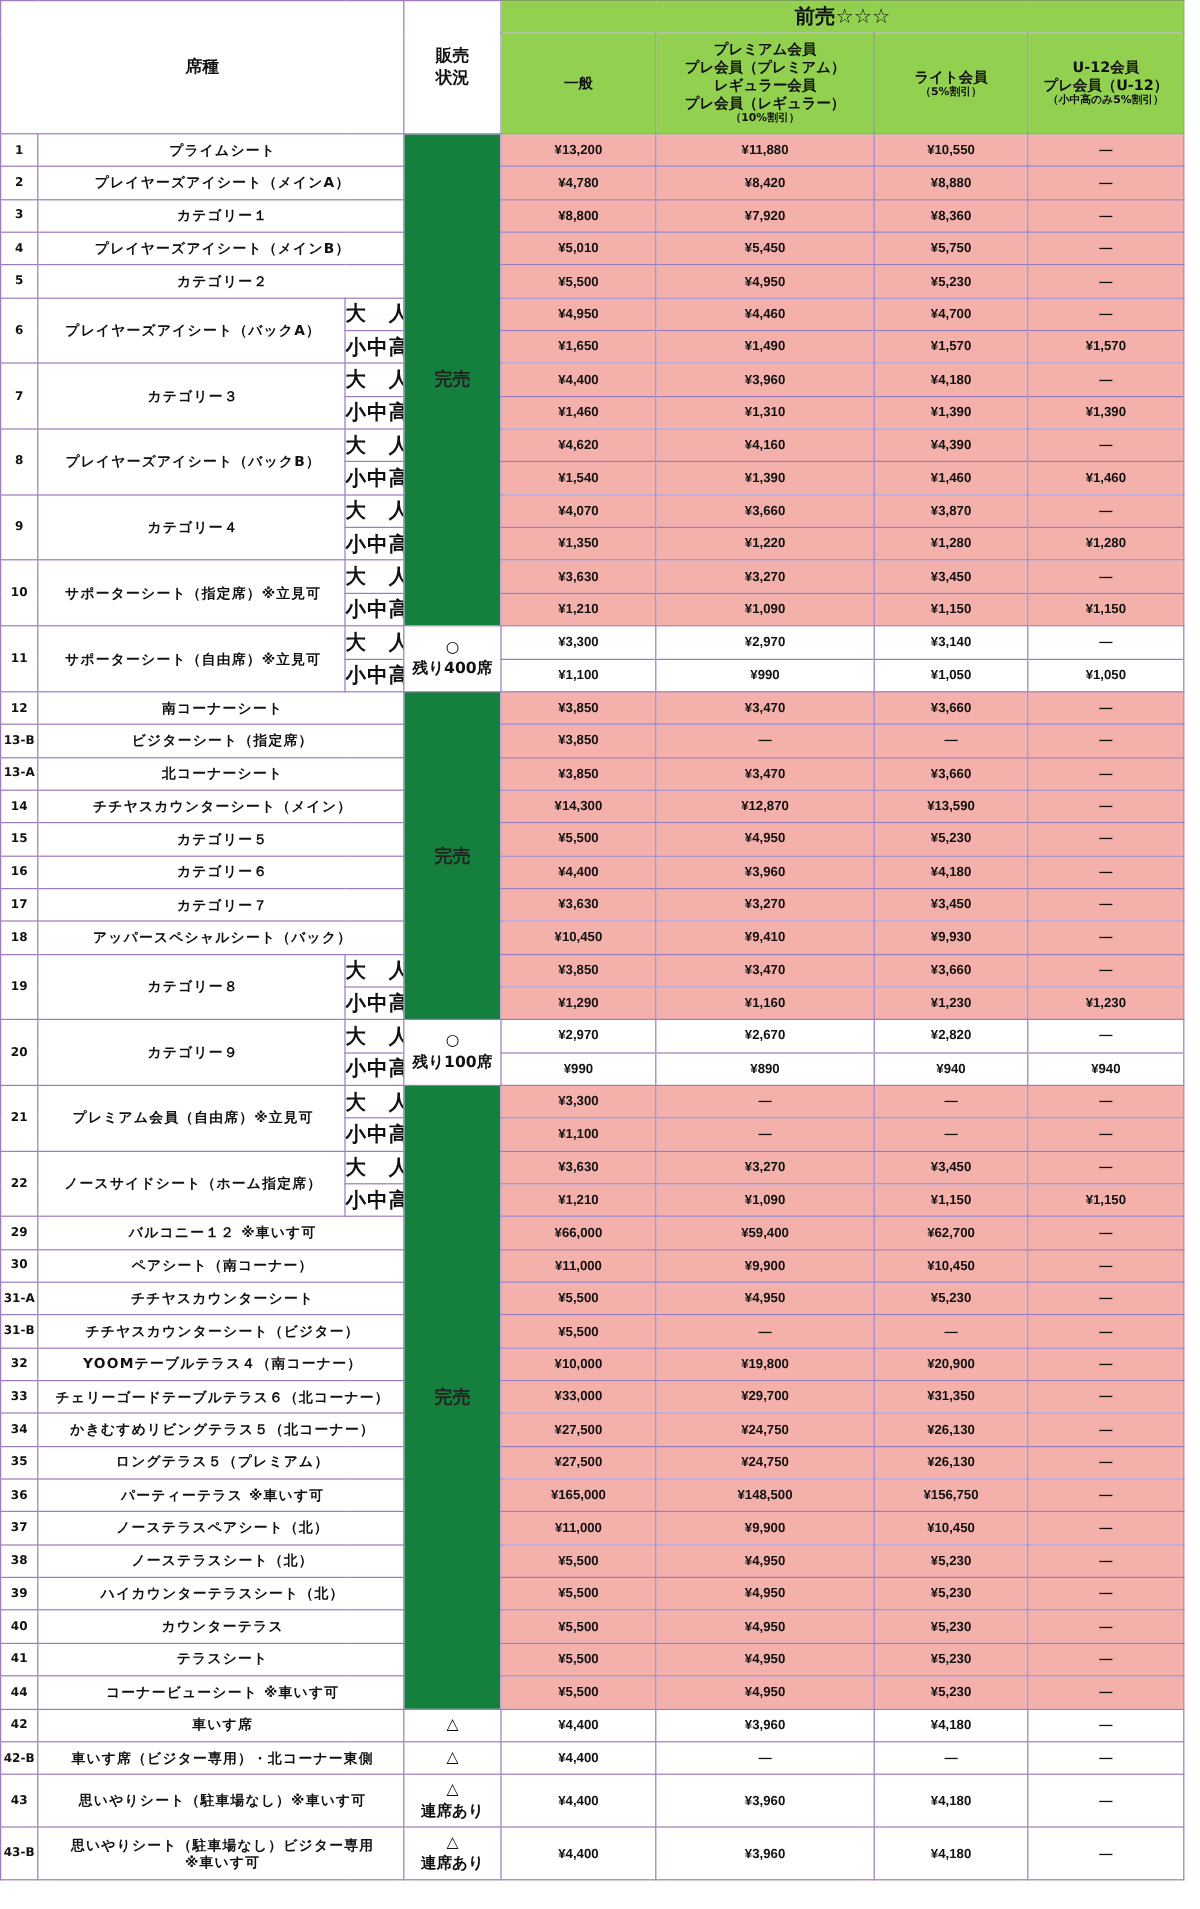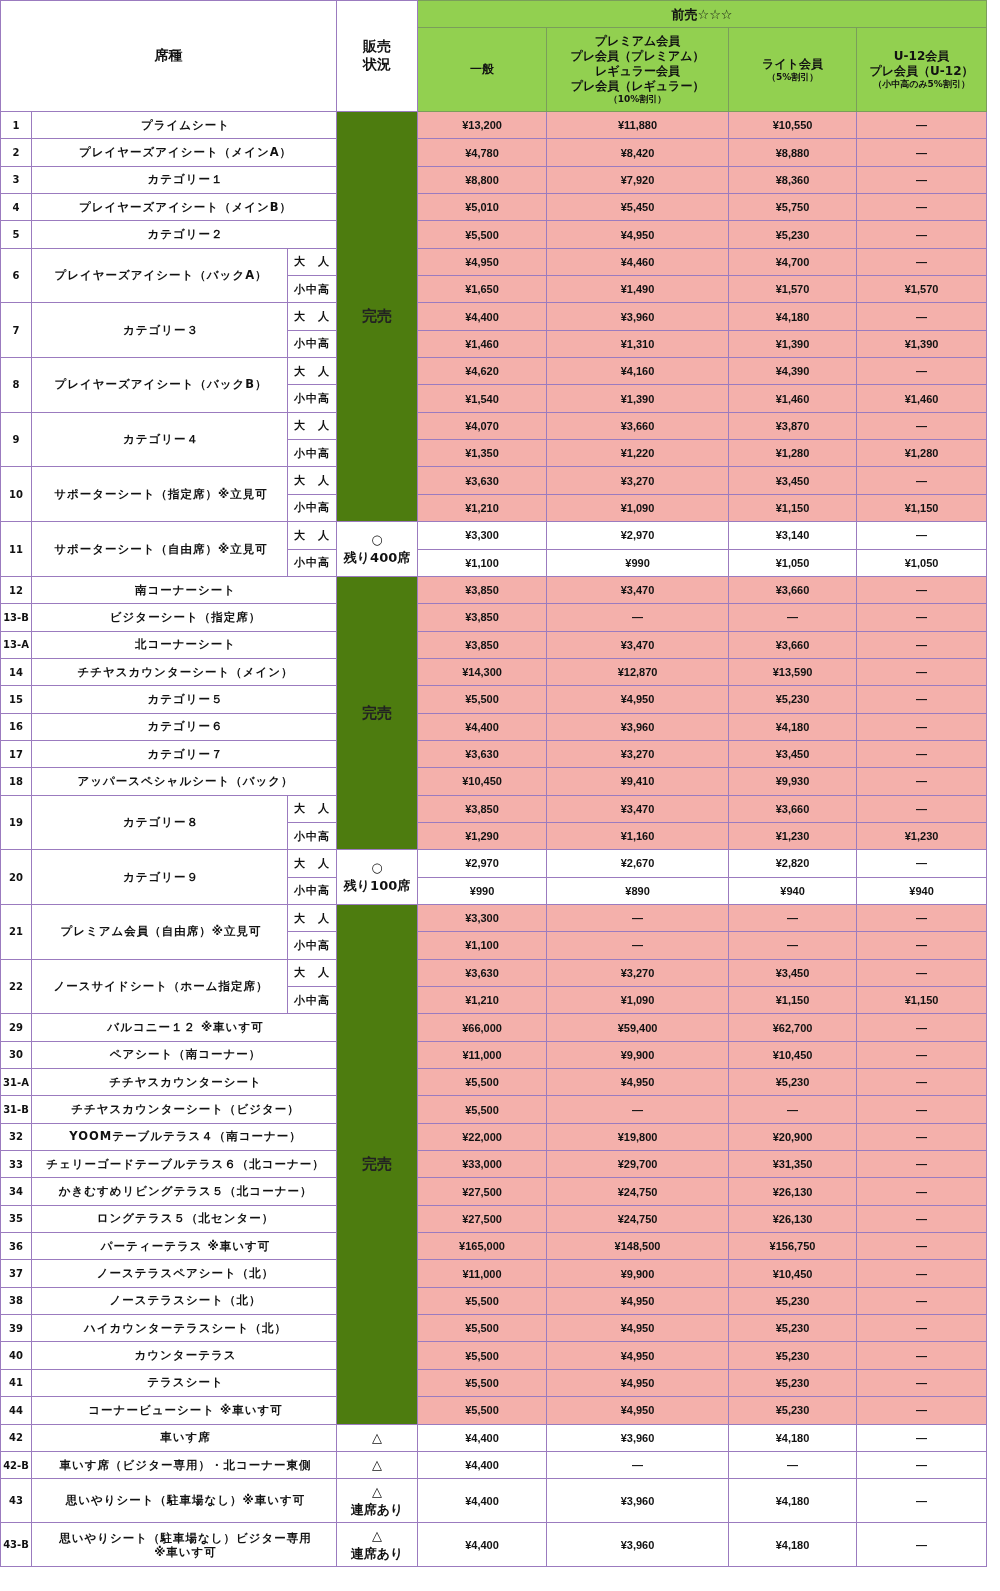--- a/index.html
+++ b/index.html
@@ -10,27 +10,27 @@
     width: 986px;
     font-weight: bold; color: #111;
   }
   table.price td, table.price th {
     border: 1px solid #9b7bbf;
     padding: 0; text-align: center; vertical-align: middle;
     overflow: hidden; white-space: nowrap;
   }
   .hdr-white { background: #ffffff; font-size: 14px; }
   .hdr-green { background: #92d050; font-size: 12px; line-height: 15px; border-color: #7a9e5a !important; }
-  .hdr-top { height: 26px; font-size: 13px; }
+  .hdr-top { height: 26px; font-size: 17px; }
   .hdr-sub { height: 83px; }
   .small { font-size: 9px; line-height: 11px; display: block; }
   td.num { font-size: 10px; width: 30px; }
   td.name { text-align: center; padding-left: 3px !important; font-size: 11.5px; letter-spacing: 1px; }
-  td.sub { font-size: 11px; letter-spacing: 1px; }
-  td.status-sold { background: #4d7c0f; font-size: 15px; color: #222; font-family: Liberation Serif, serif; }
+  td.sub { font-size: 17px; letter-spacing: 1px; }
+  td.status-sold { background: #15803d; font-size: 15px; color: #222; font-family: Liberation Serif, serif; }
   td.status-open { background: #ffffff; font-size: 13px; line-height: 18px; }
   td.price-cell { font-size: 11px; font-family: "Liberation Sans Narrow", "Liberation Sans", sans-serif; }
   tr.pink td.price-cell { background: #f4b0ab; }
   tr.white td.price-cell { background: #ffffff; }
   tr.r1 td { height: 26.35px; }
   tr.r2 td { height: 43px; }
   tr.dot-bottom td.price-cell, tr.dot-bottom td.sub { border-bottom: 1px dotted #888; }
   .name-multi { white-space: normal !important; line-height: 14px; }
 </style>
 </head>
@@ -373,21 +373,21 @@
         <td class="num">31-B</td>
         <td class="name" colspan="2">チチヤスカウンターシート（ビジター）</td>
         <td class="price-cell">¥5,500</td>
         <td class="price-cell">—</td>
         <td class="price-cell">—</td>
         <td class="price-cell">—</td>
       </tr>
       <tr class="r1 pink">
         <td class="num">32</td>
         <td class="name" colspan="2">YOOMテーブルテラス４（南コーナー）</td>
-        <td class="price-cell">¥22,000</td>
+        <td class="price-cell">¥10,000</td>
         <td class="price-cell">¥19,800</td>
         <td class="price-cell">¥20,900</td>
         <td class="price-cell">—</td>
       </tr>
       <tr class="r1 pink">
         <td class="num">33</td>
         <td class="name" colspan="2">チェリーゴードテーブルテラス６（北コーナー）</td>
         <td class="price-cell">¥33,000</td>
         <td class="price-cell">¥29,700</td>
         <td class="price-cell">¥31,350</td>
@@ -396,21 +396,21 @@
       <tr class="r1 pink">
         <td class="num">34</td>
         <td class="name" colspan="2">かきむすめリビングテラス５（北コーナー）</td>
         <td class="price-cell">¥27,500</td>
         <td class="price-cell">¥24,750</td>
         <td class="price-cell">¥26,130</td>
         <td class="price-cell">—</td>
       </tr>
       <tr class="r1 pink">
         <td class="num">35</td>
-        <td class="name" colspan="2">ロングテラス５（北センター）</td>
+        <td class="name" colspan="2">ロングテラス５（プレミアム）</td>
         <td class="price-cell">¥27,500</td>
         <td class="price-cell">¥24,750</td>
         <td class="price-cell">¥26,130</td>
         <td class="price-cell">—</td>
       </tr>
       <tr class="r1 pink">
         <td class="num">36</td>
         <td class="name" colspan="2">パーティーテラス ※車いす可</td>
         <td class="price-cell">¥165,000</td>
         <td class="price-cell">¥148,500</td>

